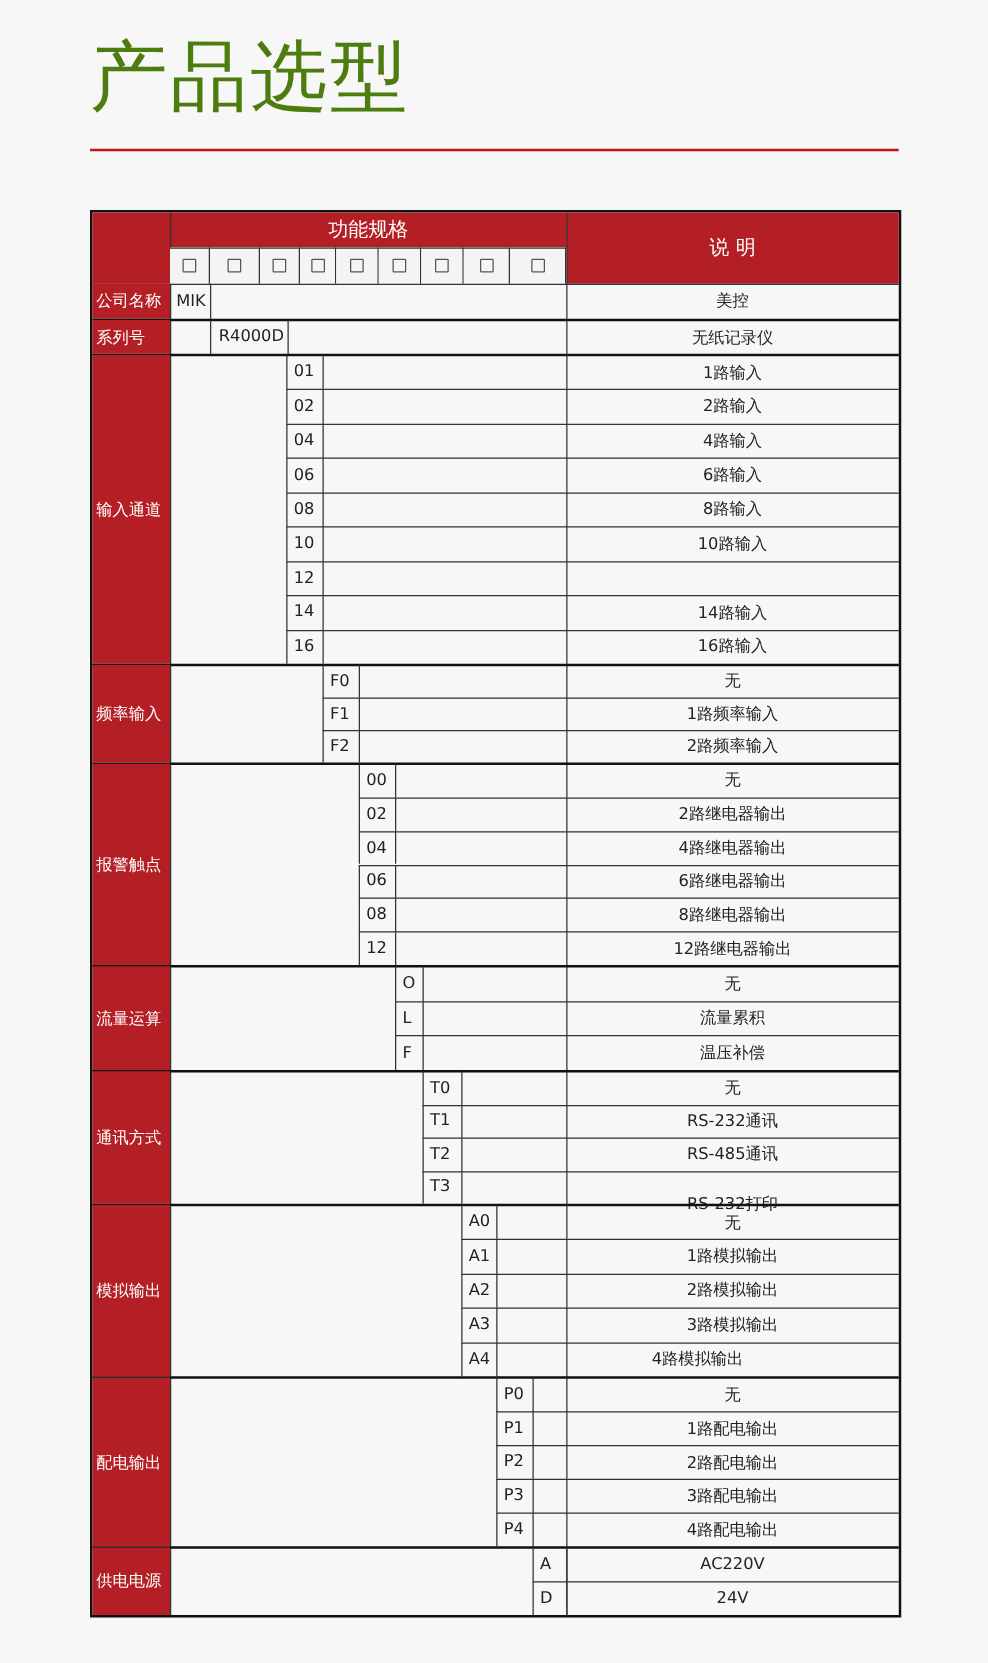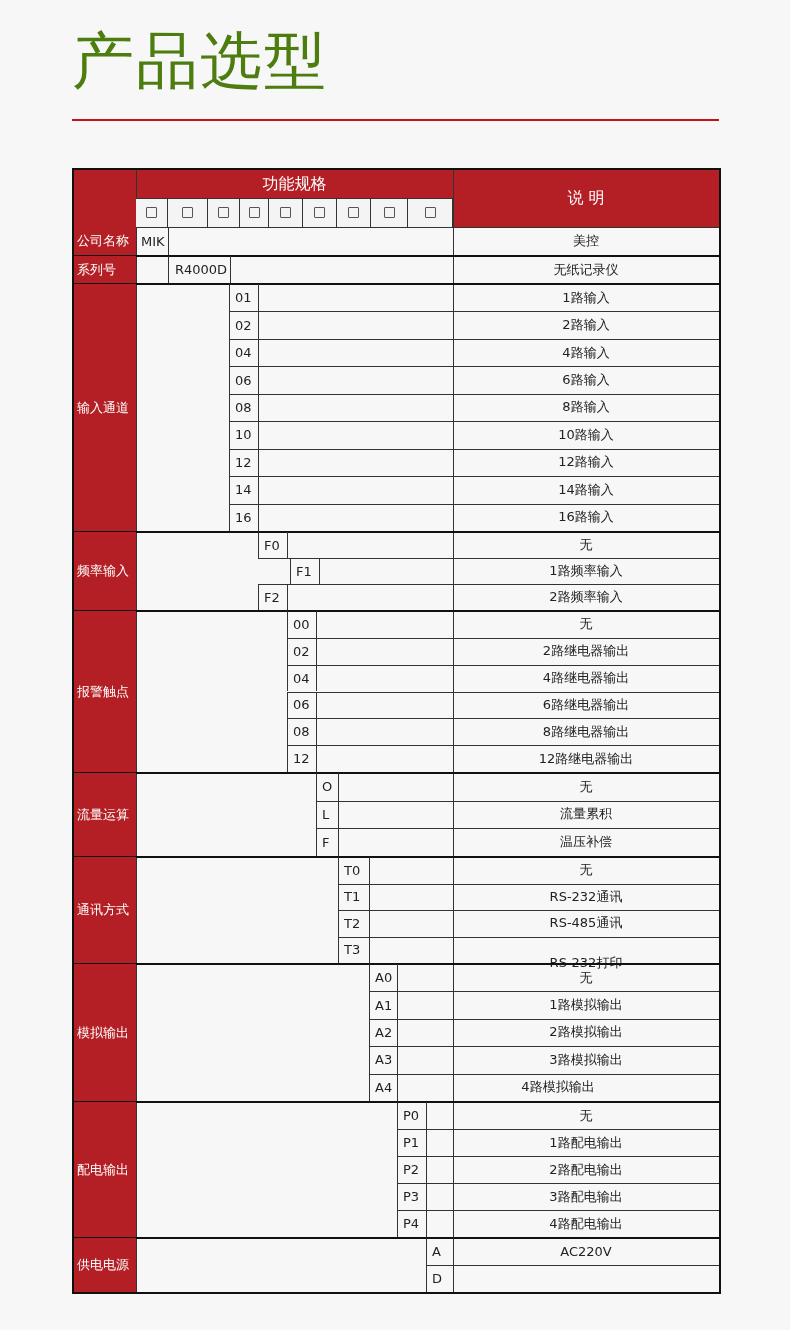--- a/index.html
+++ b/index.html
@@ -84,33 +84,32 @@
     <div class="cell code" style="left: 155px; top: 196.333px; width: 30px; height: 27.4444px;">06</div>
     <div class="cell desc" style="left: 379px; top: 196.333px; width: 266px; height: 27.4444px;">6路输入</div>
     <div class="hline" style="left: 155px; top: 196px; width: 490px; height: 1px;"></div>
     <div class="cell code" style="left: 155px; top: 223.778px; width: 30px; height: 27.4444px;">08</div>
     <div class="cell desc" style="left: 379px; top: 223.778px; width: 266px; height: 27.4444px;">8路输入</div>
     <div class="hline" style="left: 155px; top: 224px; width: 490px; height: 1px;"></div>
     <div class="cell code" style="left: 155px; top: 251.222px; width: 30px; height: 27.4444px;">10</div>
     <div class="cell desc" style="left: 379px; top: 251.222px; width: 266px; height: 27.4444px;">10路输入</div>
     <div class="hline" style="left: 155px; top: 251px; width: 490px; height: 1px;"></div>
     <div class="cell code" style="left: 155px; top: 278.667px; width: 30px; height: 27.4444px;">12</div>
-    <div class="cell desc" style="left: 379px; top: 278.667px; width: 266px; height: 27.4444px;">12路输入</div>
     <div class="hline" style="left: 155px; top: 279px; width: 490px; height: 1px;"></div>
     <div class="cell code" style="left: 155px; top: 306.111px; width: 30px; height: 27.4444px;">14</div>
     <div class="cell desc" style="left: 379px; top: 306.111px; width: 266px; height: 27.4444px;">14路输入</div>
     <div class="hline" style="left: 155px; top: 306px; width: 490px; height: 1px;"></div>
     <div class="cell code" style="left: 155px; top: 333.556px; width: 30px; height: 27.4444px;">16</div>
     <div class="cell desc" style="left: 379px; top: 333.556px; width: 266px; height: 27.4444px;">16路输入</div>
     <div class="hline" style="left: 155px; top: 334px; width: 490px; height: 1px;"></div>
     <div class="hline thick" style="left: 0px; top: 361px; width: 645px; height: 2px;"></div>
     <div class="cell red label" style="left: 0px; top: 362px; width: 62px; height: 78px;">频率输入</div>
     <div class="cell code" style="left: 184px; top: 362px; width: 30px; height: 26px;">F0</div>
     <div class="cell desc" style="left: 379px; top: 362px; width: 266px; height: 26px;">无</div>
-    <div class="cell code" style="left: 184px; top: 388px; width: 30px; height: 26px; margin-left: 32px;">F1</div>
+    <div class="cell code" style="left: 184px; top: 388px; width: 30px; height: 26px;">F1</div>
     <div class="cell desc" style="left: 379px; top: 388px; width: 266px; height: 26px;">1路频率输入</div>
     <div class="hline" style="left: 184px; top: 388px; width: 461px; height: 1px;"></div>
     <div class="cell code" style="left: 184px; top: 414px; width: 30px; height: 26px;">F2</div>
     <div class="cell desc" style="left: 379px; top: 414px; width: 266px; height: 26px;">2路频率输入</div>
     <div class="hline" style="left: 184px; top: 414px; width: 461px; height: 1px;"></div>
     <div class="hline thick" style="left: 0px; top: 440px; width: 645px; height: 2px;"></div>
     <div class="cell red label" style="left: 0px; top: 441px; width: 62px; height: 161px;">报警触点</div>
     <div class="cell code" style="left: 213px; top: 441px; width: 30px; height: 26.8333px;">00</div>
     <div class="cell desc" style="left: 379px; top: 441px; width: 266px; height: 26.8333px;">无</div>
     <div class="cell code" style="left: 213px; top: 467.833px; width: 30px; height: 26.8333px;">02</div>
@@ -181,14 +180,15 @@
     <div class="cell desc" style="left: 379px; top: 1013px; width: 266px; height: 27px;">3路配电输出</div>
     <div class="hline" style="left: 323px; top: 1013px; width: 322px; height: 1px;"></div>
     <div class="cell code" style="left: 323px; top: 1040px; width: 30px; height: 27px;">P4</div>
     <div class="cell desc" style="left: 379px; top: 1040px; width: 266px; height: 27px;">4路配电输出</div>
     <div class="hline" style="left: 323px; top: 1040px; width: 322px; height: 1px;"></div>
     <div class="hline thick" style="left: 0px; top: 1067px; width: 645px; height: 2px;"></div>
     <div class="cell red label" style="left: 0px; top: 1068px; width: 62px; height: 54px;">供电电源</div>
     <div class="cell code" style="left: 352px; top: 1068px; width: 28px; height: 27px;">A</div>
     <div class="cell desc" style="left: 379px; top: 1068px; width: 266px; height: 27px;">AC220V</div>
     <div class="cell code" style="left: 352px; top: 1095px; width: 28px; height: 27px;">D</div>
+    <div class="cell desc" style="left: 379px; top: 1095px; width: 266px; height: 27px;">24V</div>
     <div class="hline" style="left: 352px; top: 1095px; width: 293px; height: 1px;"></div>
   </div>
 
 </body></html>

